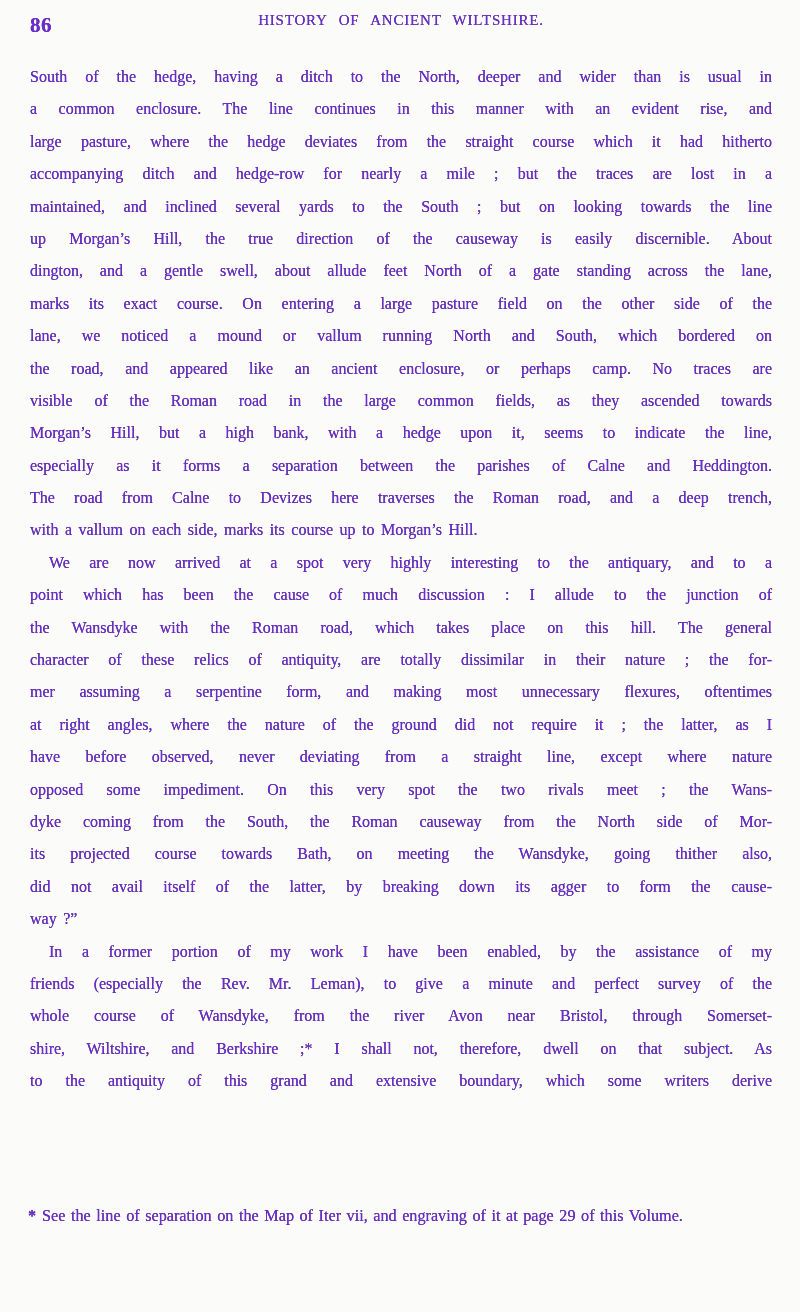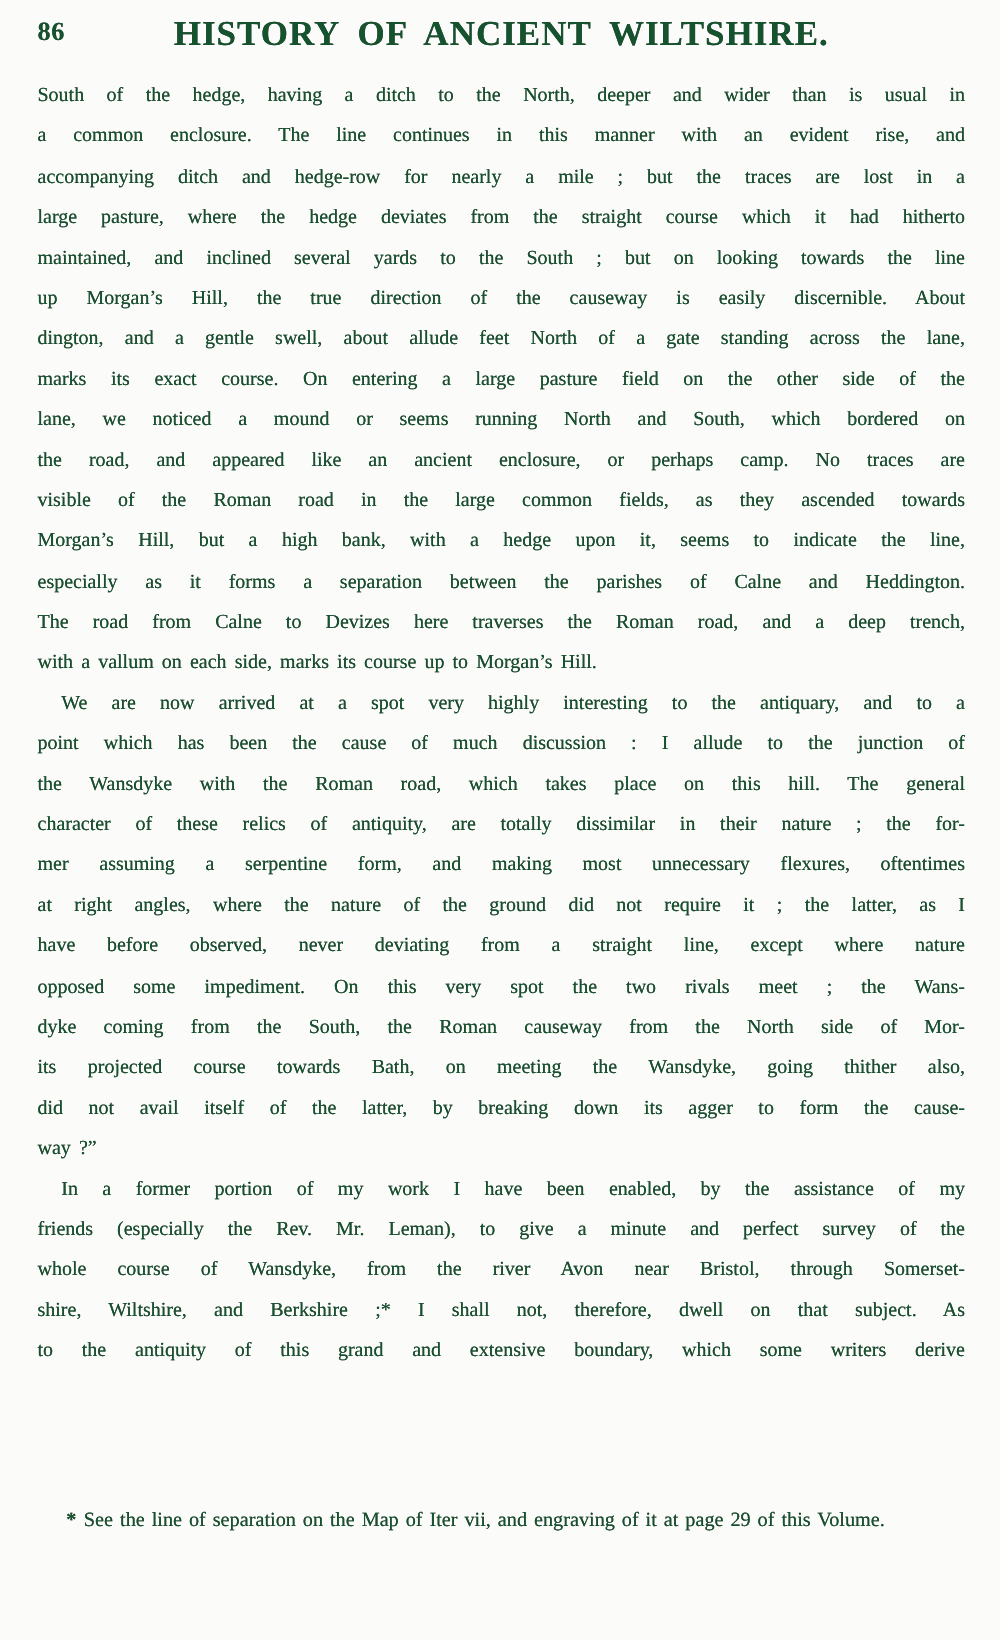--- a/index.html
+++ b/index.html
@@ -6,21 +6,21 @@
     margin: 0;
     padding: 0;
     background: #fbfbfa;
   }
   .page {
     position: relative;
     width: 800px;
     height: 1312px;
     background: #fbfbfa;
     overflow: hidden;
-    color: #14532d;
+    color: #6d28d9;
     font-family: "Liberation Serif", "DejaVu Serif", serif;
     text-shadow: 0 0 0.45px rgba(10,10,10,0.75);
   }
   .page-header {
     position: absolute;
     top: 12px;
     left: 30px;
     right: 28px;
     height: 26px;
   }
@@ -31,22 +31,22 @@
     font-size: 21px;
     font-weight: bold;
     letter-spacing: 0.5px;
   }
   .running-title {
     position: absolute;
     left: 0;
     right: 0;
     top: 0;
     text-align: center;
-    font-size: 28px;
-    font-weight: bold;
+    font-size: 15px;
+    font-weight: normal;
     letter-spacing: 0.8px;
     word-spacing: 7px;
   }
   .body-text {
     position: absolute;
     top: 61px;
     left: 30px;
     width: 742px;
   }
   .line {
@@ -61,21 +61,21 @@
   }
   .line.last {
     text-align-last: left;
   }
   .line.indent {
     text-indent: 19px;
   }
   .footnote {
     position: absolute;
     top: 1203px;
-    left: 53px;
+    left: 28px;
     width: 727px;
     font-size: 16.2px;
     line-height: 26px;
     white-space: nowrap;
     word-spacing: 1.5px;
   }
   .footnote-marker {
     font-weight: bold;
     padding-right: 6px;
   }
@@ -88,27 +88,27 @@
   <div class="page-header">
     <span class="page-number">86</span>
     <span class="running-title">HISTORY OF ANCIENT WILTSHIRE.</span>
   </div>
 
   <div class="body-text">
 
     <div>
       <div class="line">South of the hedge, having a ditch to the North, deeper and wider than is usual in</div>
       <div class="line">a common enclosure. The line continues in this manner with an evident rise, and</div>
+      <div class="line">large pasture, where the hedge deviates from the straight course which it had hitherto</div>
       <div class="line">accompanying ditch and hedge-row for nearly a mile ; but the traces are lost in a</div>
-      <div class="line">large pasture, where the hedge deviates from the straight course which it had hitherto</div>
       <div class="line">maintained, and inclined several yards to the South ; but on looking towards the line</div>
       <div class="line">up Morgan’s Hill, the true direction of the causeway is easily discernible. About</div>
       <div class="line">dington, and a gentle swell, about allude feet North of a gate standing across the lane,</div>
       <div class="line">marks its exact course. On entering a large pasture field on the other side of the</div>
-      <div class="line">lane, we noticed a mound or seems running North and South, which bordered on</div>
+      <div class="line">lane, we noticed a mound or vallum running North and South, which bordered on</div>
       <div class="line">the road, and appeared like an ancient enclosure, or perhaps camp. No traces are</div>
       <div class="line">visible of the Roman road in the large common fields, as they ascended towards</div>
       <div class="line">Morgan’s Hill, but a high bank, with a hedge upon it, seems to indicate the line,</div>
       <div class="line">especially as it forms a separation between the parishes of Calne and Heddington.</div>
       <div class="line">The road from Calne to Devizes here traverses the Roman road, and a deep trench,</div>
       <div class="line last">with a vallum on each side, marks its course up to Morgan’s Hill.</div>
     </div>
 
     <div>
       <div class="line indent">We are now arrived at a spot very highly interesting to the antiquary, and to a</div>

